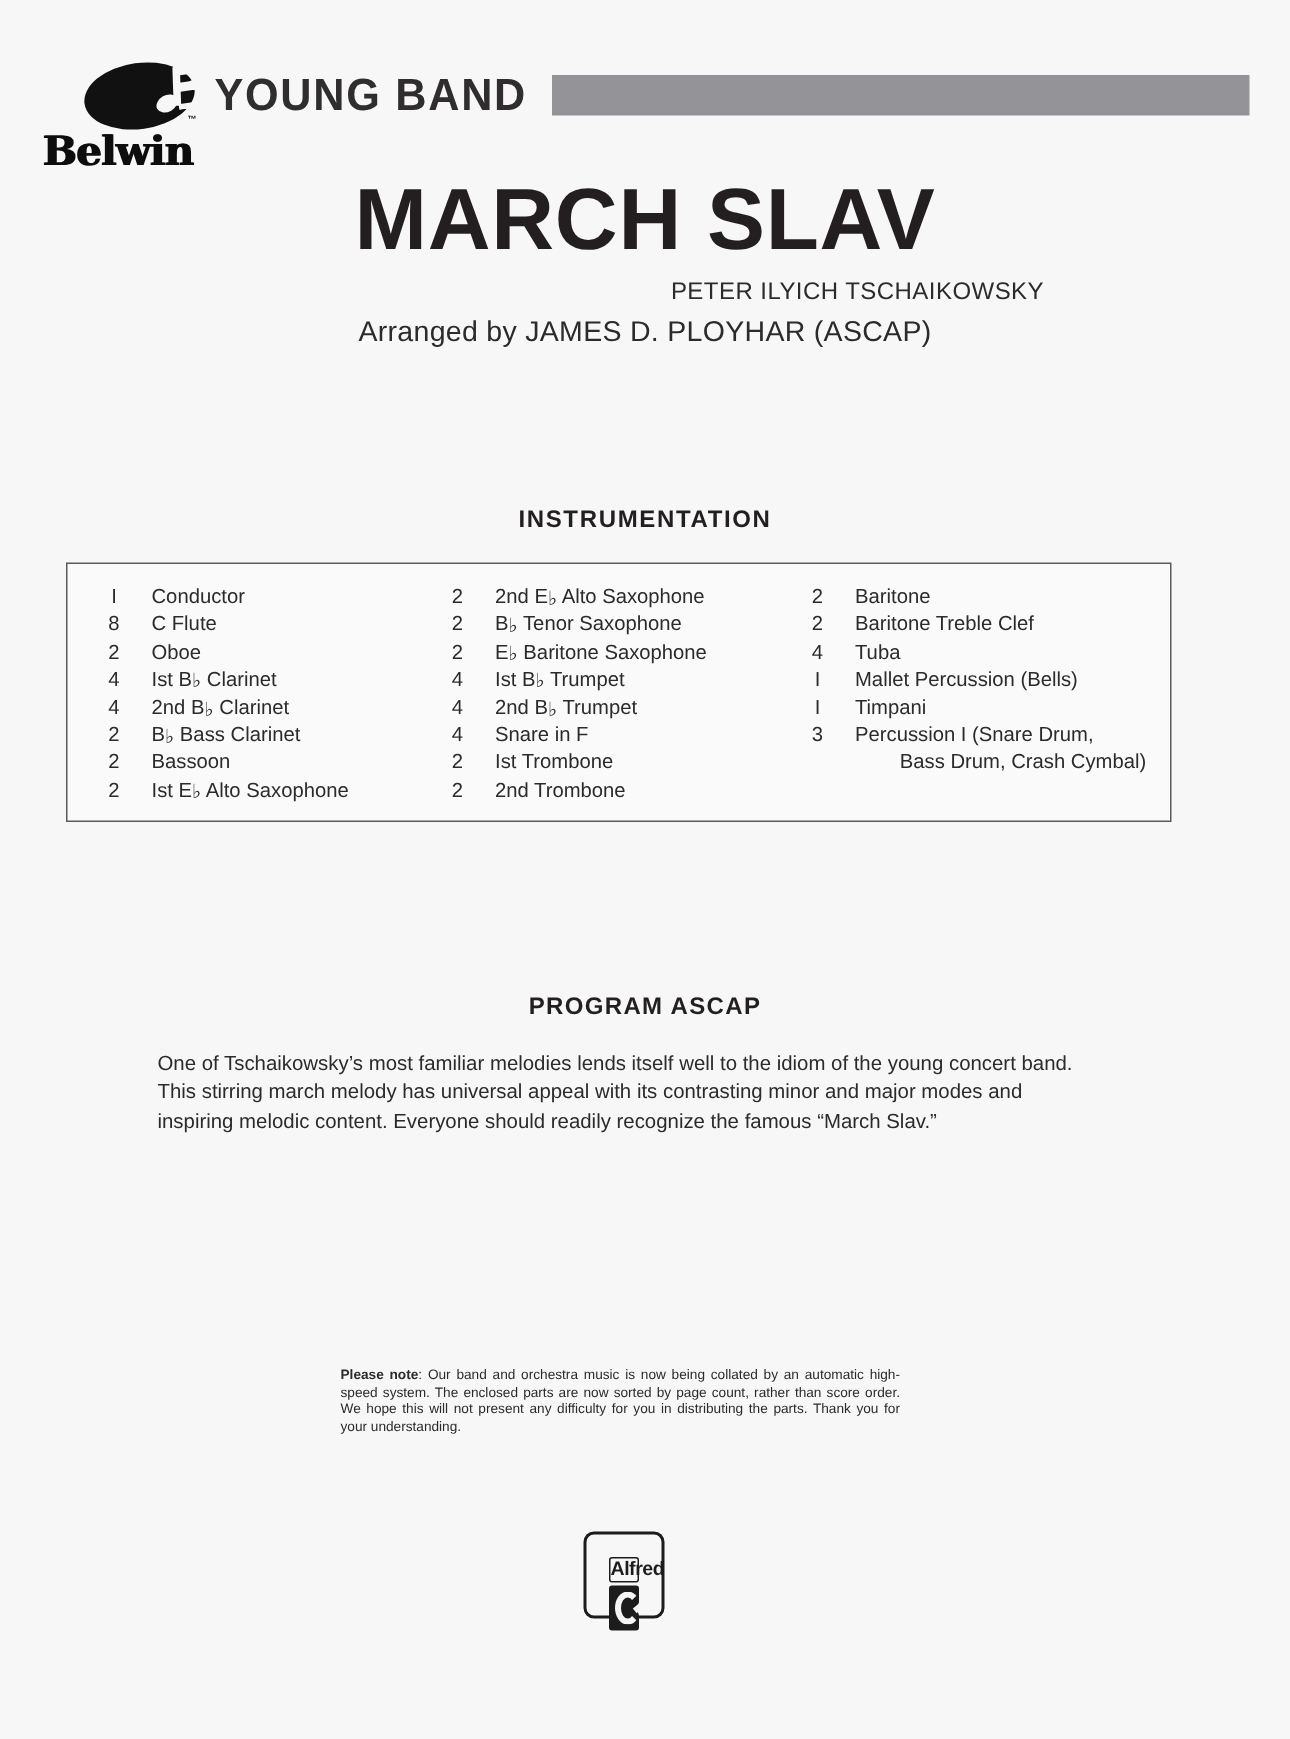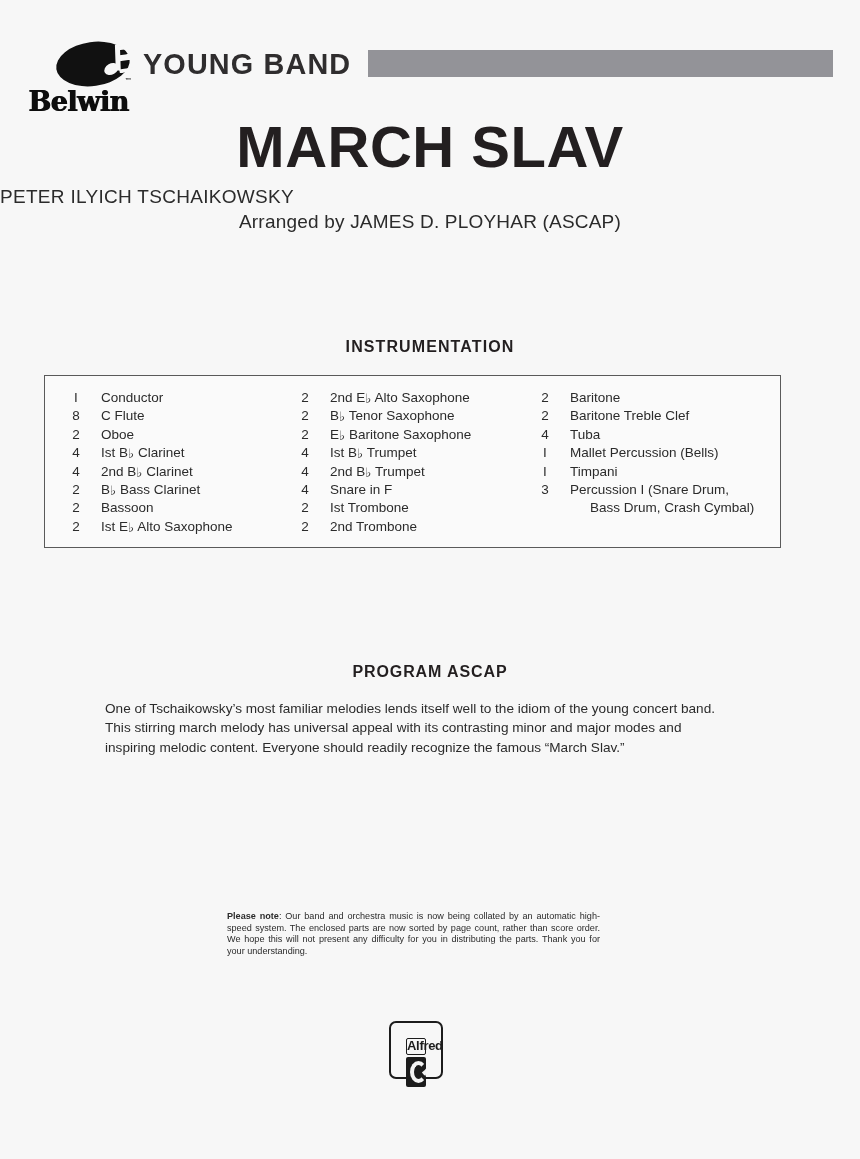--- a/index.html
+++ b/index.html
@@ -136,22 +136,22 @@
     font-size: 58px;
     font-weight: bold;
     letter-spacing: 0.5px;
     color: #231f20;
   }
   .composer {
     position: absolute;
     left: 0;
     top: 186px;
     width: 696px;
-    text-align: left;
-    font-size: 19px;
+    text-align: right;
+    font-size: 16px;
     letter-spacing: 0.3px;
     color: #2b2b2b;
   }
   .arranger {
     position: absolute;
     left: 0;
     top: 211px;
     width: 860px;
     text-align: center;
     font-size: 19px;
@@ -204,20 +204,21 @@
   .instr-name {
     padding-left: 14px;
     white-space: nowrap;
   }
   .instr-cont {
     height: 18.4px;
     font-size: 13.5px;
     color: #2b2b2b;
     padding-left: 56px;
     white-space: nowrap;
+    text-align: center;
   }
   .flat {
     font-size: 13px;
     line-height: 0;
     position: relative;
     top: 1px;
   }
 
   
   .pn-heading {

